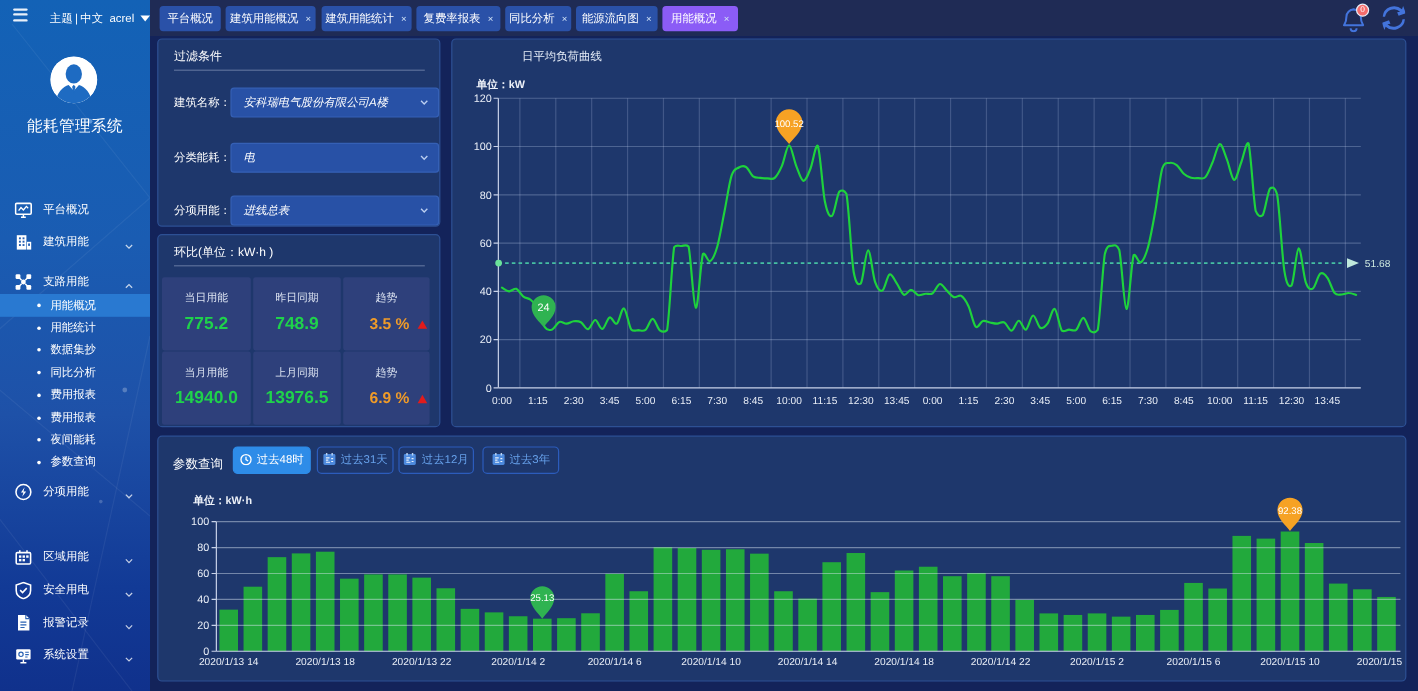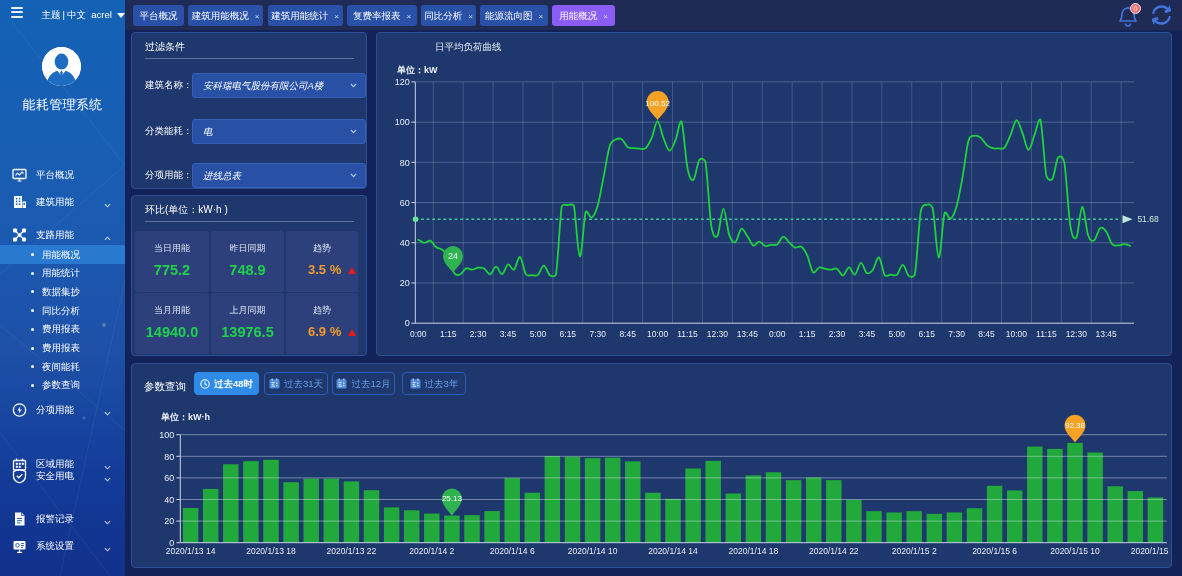--- a/index.html
+++ b/index.html
@@ -55,21 +55,21 @@
 
 
 #lcpanel { left:376px; top:32px; width:796px; height:324px; }
 #lcpanel .t1 { position:absolute; left:13px; top:8px; font-size:9.5px; color:#e6edf8;margin-left:45px; }
 #lcpanel .t2 { position:absolute; left:20px; top:31px; font-size:9px; font-weight:bold; color:#eef2f9; }
 
 
 #bpanel { left:131px; top:363px; width:1041px; height:205px; }
 #btitle { position:absolute; left:12px; top:16px; font-size:10.5px; color:#fff; }
 .btn { position:absolute; top:8px; height:23px; border-radius:4px; font-size:9.5px; line-height:21px; text-align:center; }
-.btn.act { background:#2e8ce8; color:#fff; border:1px solid #2e8ce8;font-weight:bold; }
+.btn.act { background:#2e8ce8; color:#fff; border:1px solid #2e8ce8; }
 .btn.ghost { background:transparent; color:#66a0ea; border:1px solid #2c5cbc; }
 .btn svg { vertical-align:-2px; margin-right:4px; }
 #bunit { position:absolute; left:29px; top:47px; font-size:9px; font-weight:bold; color:#eef2f9; }
 
 
 #bell { left:994px; top:6px; }
 #refresh { left:1027px; top:5px; }
 #badge { left:1005px; top:3px; width:11px; height:11px; border-radius:50%; background:#f56c6c; border:1px solid #e8eef8; color:#fff; font-size:7px; text-align:center; line-height:9px; }
 </style>
 </head>
@@ -189,21 +189,21 @@
         <rect x="6.8" y="6.3" width="2" height="2" fill="#fff"></rect>
         <rect x="9.8" y="6.3" width="2" height="2" fill="#fff"></rect>
         <rect x="3.8" y="9.3" width="2" height="2" fill="#fff"></rect>
         <rect x="6.8" y="9.3" width="2" height="2" fill="#fff"></rect>
       </svg>
       <span class="mtxt">区域用能</span>
       <svg class="chv" viewBox="0 0 8 8">
         <path d="M1,2.5 L4,5.5 L7,2.5" stroke="rgba(255,255,255,0.75)" stroke-width="1.2" fill="none"></path>
       </svg>
     </div>
-    <div class="abs mitem" style="top:462px">
+    <div class="abs mitem" style="top:478.0px">
       <svg class="mic" viewBox="0 0 15 15">
         <path d="M7.5,1 L13.5,3 V7.5 C13.5,11 11,13.3 7.5,14.5 C4,13.3 1.5,11 1.5,7.5 V3 Z" fill="none" stroke="#fff" stroke-width="1.3"></path>
         <path d="M4.8,7.3 L6.8,9.3 L10.3,5.6" fill="none" stroke="#fff" stroke-width="1.3"></path>
       </svg>
       <span class="mtxt">安全用电</span>
       <svg class="chv" viewBox="0 0 8 8">
         <path d="M1,2.5 L4,5.5 L7,2.5" stroke="rgba(255,255,255,0.75)" stroke-width="1.2" fill="none"></path>
       </svg>
     </div>
     <div class="abs mitem" style="top:505.3px">

